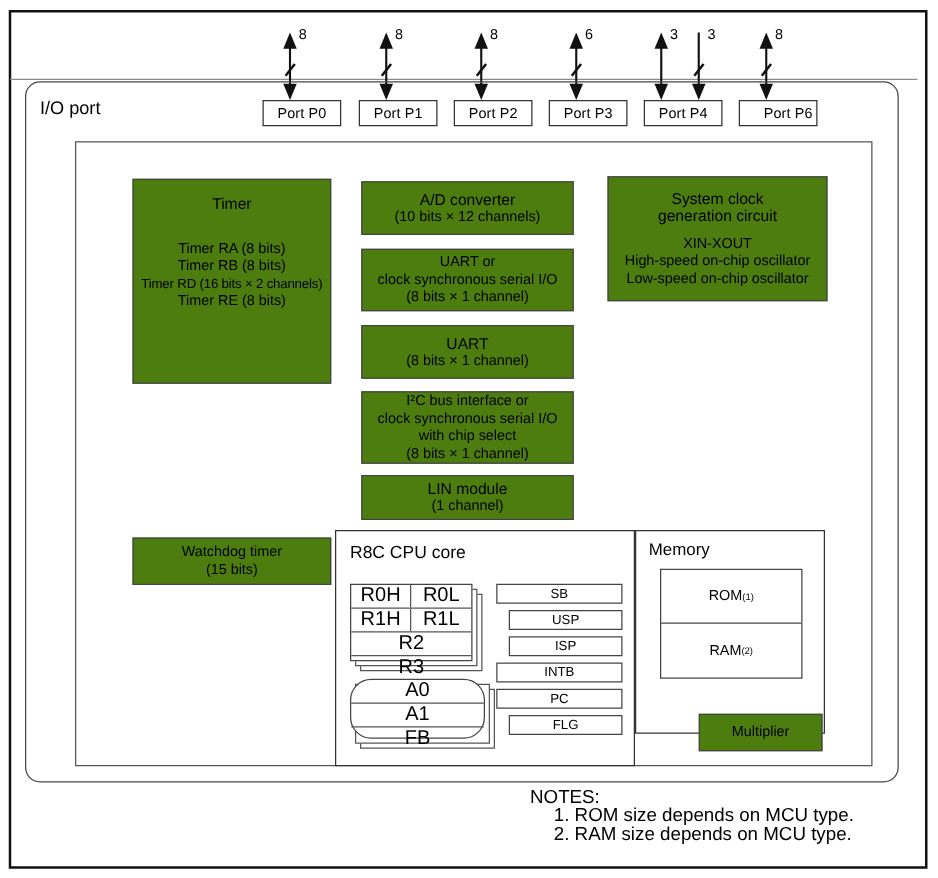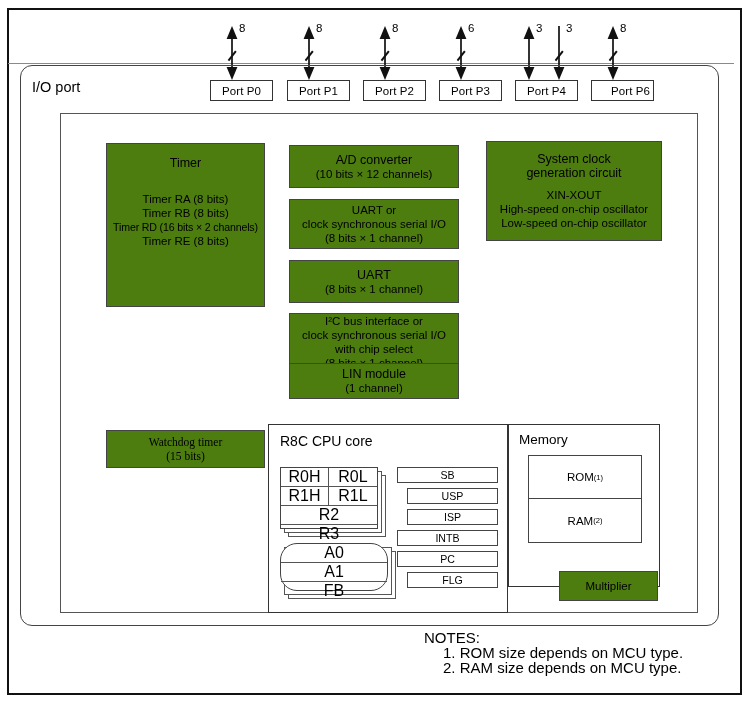--- a/index.html
+++ b/index.html
@@ -82,27 +82,27 @@
   .timer-box { left: 82px; top: 143px; width: 159px; height: 164px; justify-content: flex-start; }
   .timer-box .ttl { margin-top: 12px; }
   .timer-list { margin-top: 22px; }
 
   
   .periph { left: 265px; width: 170px; }
   .p-ad   { top: 145px; height: 43px; }
   .p-uart1{ top: 199px; height: 50px; }
   .p-uart2{ top: 260px; height: 43px; }
   .p-i2c  { top: 313px; height: 58px; }
-  .p-lin  { top: 363px; height: 36px; }
+  .p-lin  { top: 380px; height: 36px; }
 
   
   .clock-box { left: 462px; top: 141px; width: 176px; height: 100px; }
 
   
-  .wdt-box { left: 82px; top: 430px; width: 159px; height: 38px; font-family: Liberation Serif, serif; }
+  .wdt-box { left: 82px; top: 430px; width: 159px; height: 38px; }
 
   
   .cpu-box {
     position: absolute; left: 268px; top: 424px; width: 240px; height: 189px;
     border: 1.5px solid #333; background: #fff; text-align: center;
   }
   .cpu-title { position: absolute; left: 11px; top: 8px; font-size: 14px; }
 
   
   .regstack { position: absolute; }

